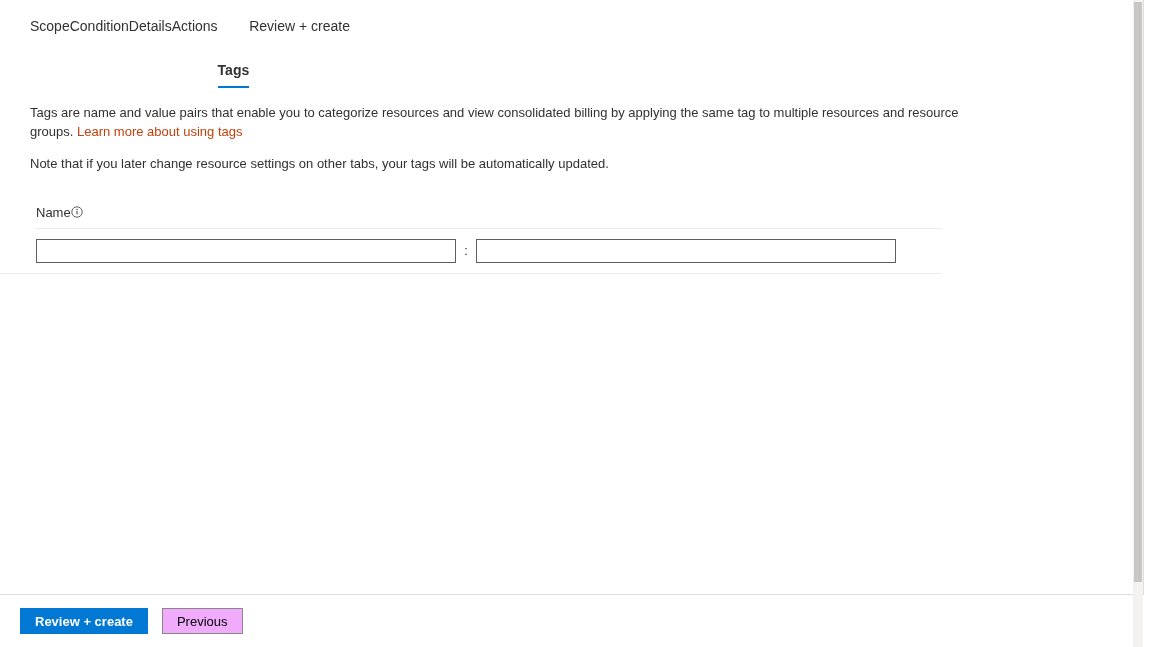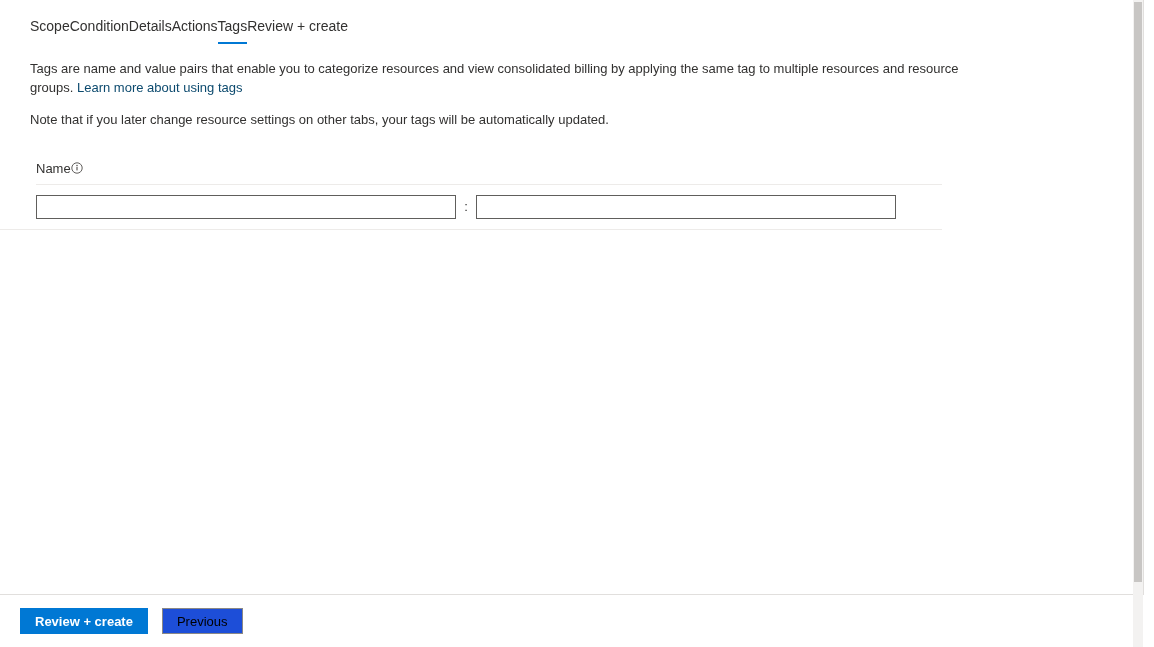--- a/index.html
+++ b/index.html
@@ -46,32 +46,33 @@
       padding: 18px 0 0 30px;
     }
     .tab {
       font-size: 14px;
       color: #323130;
       padding-bottom: 8px;
       cursor: pointer;
       border-bottom: 2.5px solid transparent;
     }
     .tab.active {
-      font-weight: 400;
+      font-weight: 700;
       border-bottom: 2.5px solid #0078d4;
+      margin-top: 44px;
     }
     .description {
       padding: 16px 30px 0 30px;
       font-size: 13px;
       color: #323130;
       line-height: 1.45;
       max-width: 1000px;
     }
     .description a {
-      color: #0c4a6e;
+      color: #c2410c;
       text-decoration: none;
       cursor: pointer;
     }
     .note {
       padding: 14px 14px 0 30px;
       font-size: 13px;
       color: #323130;
     }
     .form-row {
       padding: 34px 30px 0 36px;
@@ -122,21 +123,21 @@
       background: #fff;
       padding: 13px 20px 13px 20px;
       display: flex;
       gap: 14px;
     }
     .btn {
       font-size: 13px;
       height: 26px;
       padding: 0 14px;
       border: 1px solid #8a8886;
-      background: #1d4ed8;
+      background: #f0abfc;
       cursor: pointer;
       font-family: inherit;
     }
     .btn.primary {
       background: #0078d4;
       border-color: #0078d4;
       color: #fff;
       font-weight: 600;
     }
   </style>

